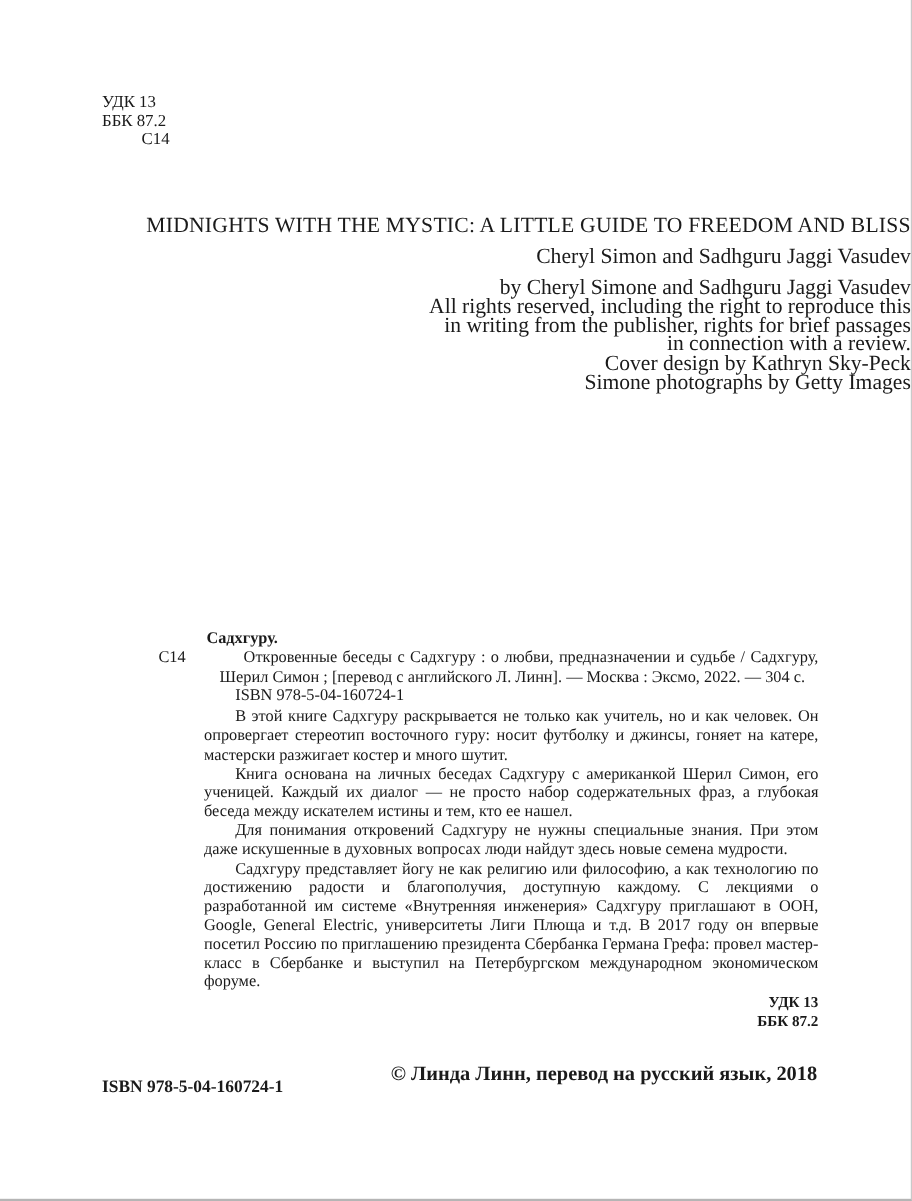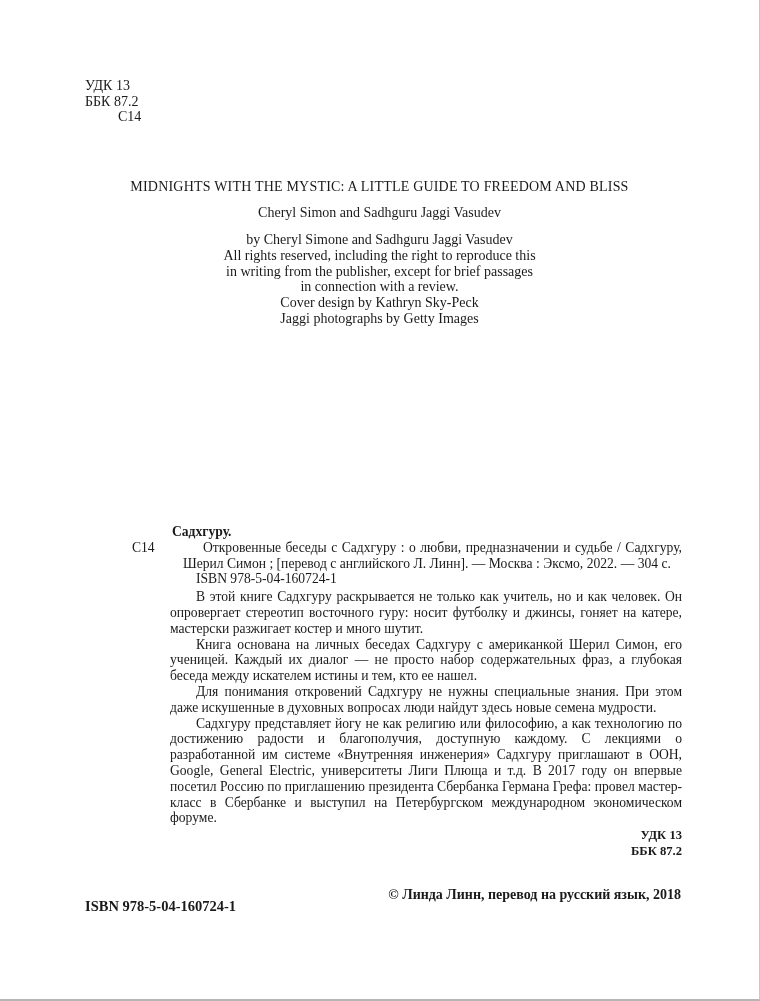--- a/index.html
+++ b/index.html
@@ -27,22 +27,22 @@
     line-height: 15.5px;
   }
   .top-meta .code-line { padding-left: 33px; }
 
   
   .english-block {
     position: absolute;
     left: 0;
     right: 0;
     top: 179px;
-    text-align: center;
-    font-size: 14px;
+    text-align: right;
+    font-size: 18px;
     line-height: 16px;
   }
   .english-block .orig-title { letter-spacing: 0.2px; }
   .english-block .orig-authors { margin-top: 10px; }
   .copyright-block {
     margin-top: 11px;
     line-height: 15.8px;
   }
 
   
@@ -89,45 +89,45 @@
     top: 898px;
     font-weight: bold;
     font-size: 14.5px;
   }
   .footer-copyright {
     position: absolute;
     right: 78px;
     top: 886px;
     text-align: center;
     font-weight: bold;
-    font-size: 14px;
+    font-size: 17px;
     line-height: 17px;
   }
 </style>
 </head>
 <body>
 
 <div class="page">
 
   <div class="top-meta">
     <div>УДК 13</div>
     <div>ББК 87.2</div>
     <div class="code-line">С14</div>
   </div>
 
   <div class="english-block">
     <div class="orig-title">MIDNIGHTS WITH THE MYSTIC: A LITTLE GUIDE TO FREEDOM AND BLISS</div>
     <div class="orig-authors">Cheryl Simon and Sadhguru Jaggi Vasudev</div>
     <div class="copyright-block">
       <div>by Cheryl Simone and Sadhguru Jaggi Vasudev</div>
       <div>All rights reserved, including the right to reproduce this</div>
-      <div>in writing from the publisher, except for brief passages</div>
+      <div>in writing from the publisher, rights for brief passages</div>
       <div>in connection with a review.</div>
       <div>Cover design by Kathryn Sky-Peck</div>
-      <div>Jaggi photographs by Getty Images</div>
+      <div>Simone photographs by Getty Images</div>
     </div>
   </div>
 
   <div class="catalog">
     <div class="card">
       <span class="card-code">С14</span>
       <p class="card-heading">Садхгуру.</p>
       <p class="card-desc">Откровенные беседы с Садхгуру : о любви, предназначении и судьбе  / Садхгуру, Шерил Симон ; [перевод с английского Л. Линн]. — Москва : Эксмо, 2022. — 304 с.</p>
       <p class="card-isbn">ISBN 978-5-04-160724-1</p>
     </div>

